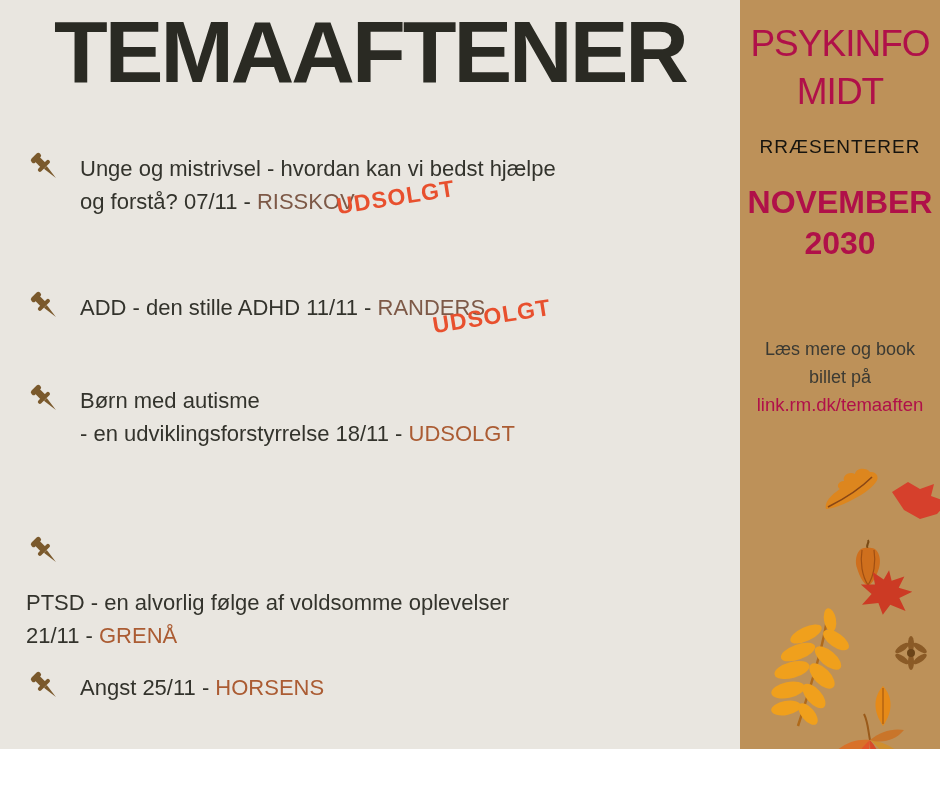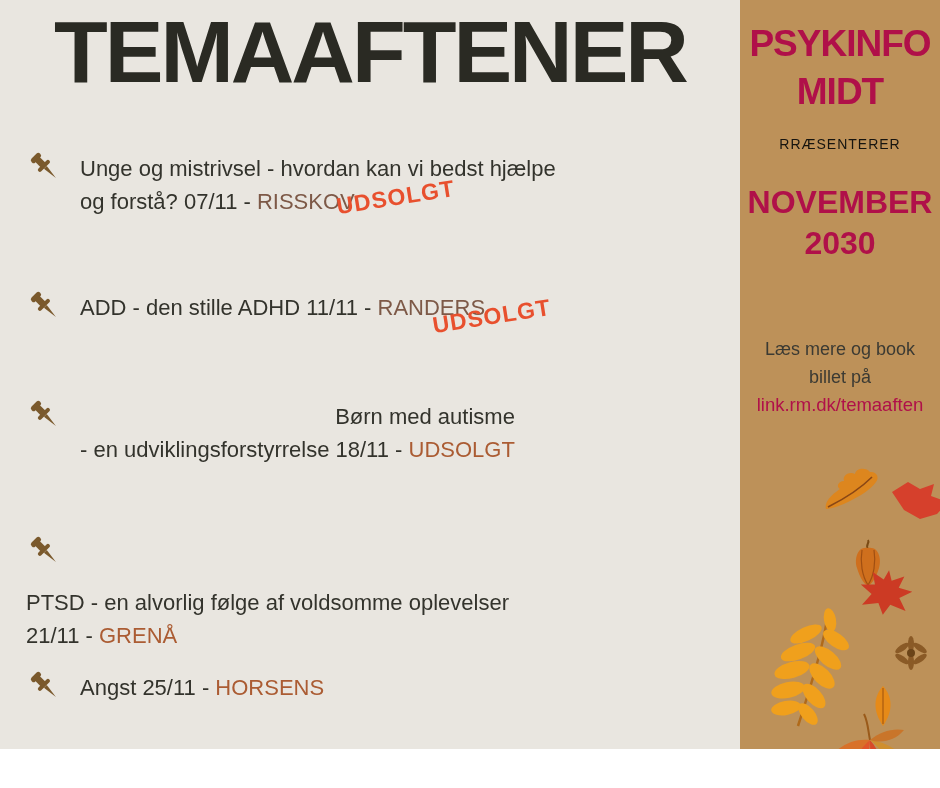--- a/index.html
+++ b/index.html
@@ -19,36 +19,36 @@
   .event{
     position:absolute;left:26px;width:700px;display:flex;gap:16px;
     color:var(--body-ink,#33332c);font-size:22px;line-height:33px;
   }
   .event p{margin:0;}
   .event b{font-weight:400;}
   .pin{flex:0 0 auto;width:38px;height:38px;margin-top:-4px;}
   .loc{font-weight:400;}
   .loc-dark{color:var(--loc-dark,#7d5947);}
   .loc-orange{color:var(--loc-orange,#ab5c33);}
-  .e0{top:152px;} .e1{top:291px;} .e2{top:400px;text-align:right;} .e3{top:536px;flex-direction:column;} .e4{top:671px;}
+  .e0{top:152px;} .e1{top:291px;} .e2{top:384px;} .e3{top:536px;flex-direction:column;} .e4{top:671px;}
   .stamp{
     position:absolute;color:var(--soldout-red,#e8502e);font-weight:800;
     font-size:23px;letter-spacing:1px;transform:rotate(-9deg);white-space:nowrap;
   }
   .stamp0{left:336px;top:184px;}
   .stamp1{left:432px;top:303px;}
   
   .right-panel{
     position:absolute;top:0;right:0;width:200px;height:788px;
     background:var(--bg-right,#bd9159);overflow:hidden;
   }
   .right-panel .txt{position:absolute;left:0;width:100%;text-align:center;}
-  .brand{top:20px;color:var(--accent-crimson,#b01049);font-weight:700;
+  .brand{top:20px;color:var(--accent-crimson,#b01049);font-weight:400;
          font-size:37px;line-height:48px;letter-spacing:-1px;}
-  .presents{top:136px;color:#16140f;font-size:14px;letter-spacing:1px;font-weight:500;}
+  .presents{top:136px;color:#16140f;font-size:19px;letter-spacing:1px;font-weight:500;}
   .monthblock{top:182px;color:var(--accent-crimson,#b01049);font-weight:800;
               font-size:32px;line-height:41px;}
   .booking{top:326px;color:#3b3a33;font-size:18px;line-height:28px;margin-top:9px;}
   .booking .link{color:var(--accent-crimson,#b01049);font-size:18.5px;}
   
   .leaf{position:absolute;}
   .oak{left:80px;top:463px;width:64px;height:56px;}
   .redcorner{left:150px;top:480px;width:60px;height:40px;}
   .physalis{left:110px;top:538px;width:36px;height:50px;}
   .maple{left:118px;top:568px;width:56px;height:48px;transform:rotate(8deg);}

